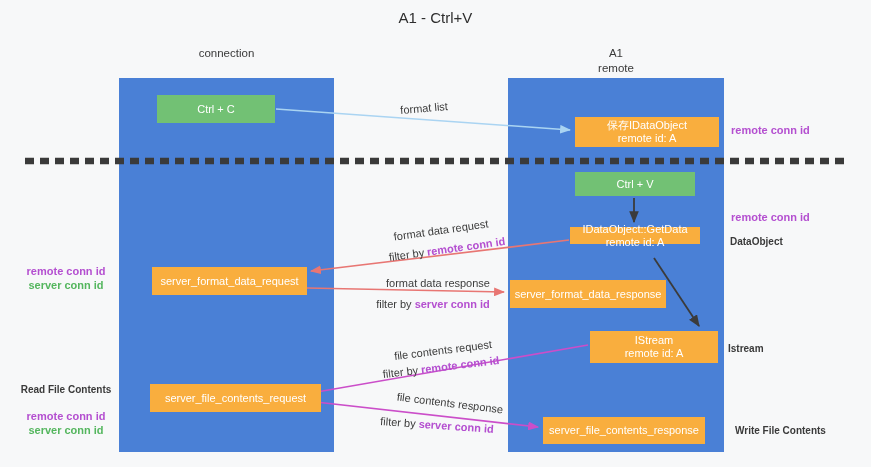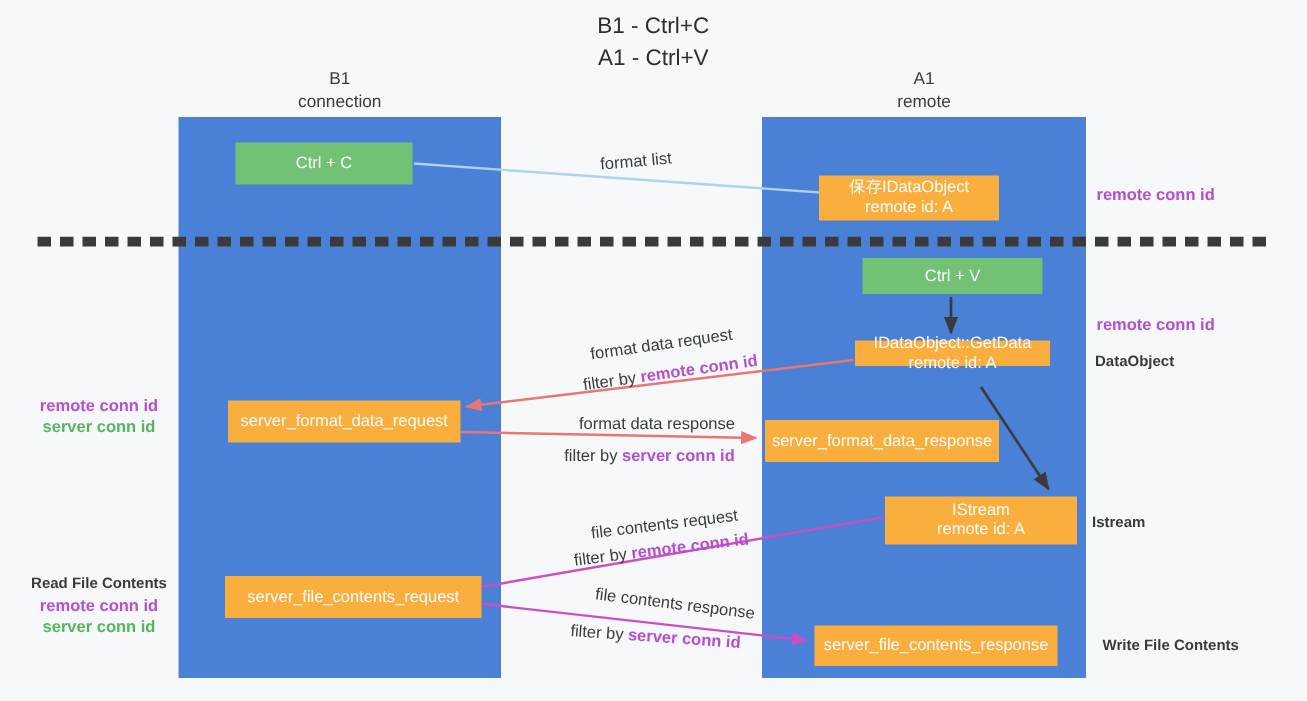--- a/index.html
+++ b/index.html
@@ -51,38 +51,36 @@
     <line x1="276" y1="109" x2="570" y2="130" stroke="#aad4f2" stroke-width="1.6" marker-end="url(#m-blue)"></line>
     <line x1="634" y1="198" x2="634" y2="222" stroke="#3b3b3b" stroke-width="1.8" marker-end="url(#m-blk)"></line>
     <line x1="569" y1="240" x2="311" y2="271" stroke="#e87673" stroke-width="1.6" marker-end="url(#m-red)"></line>
     <line x1="307" y1="288" x2="504" y2="292" stroke="#e87673" stroke-width="1.6" marker-end="url(#m-red)"></line>
     <line x1="654" y1="258" x2="699" y2="326" stroke="#3b3b3b" stroke-width="1.8" marker-end="url(#m-blk)"></line>
     <line x1="588" y1="345" x2="311" y2="393" stroke="#cb4ec9" stroke-width="1.6" marker-end="url(#m-mag)"></line>
     <line x1="307" y1="401" x2="538" y2="427" stroke="#cb4ec9" stroke-width="1.6" marker-end="url(#m-mag)"></line>
   </svg>
 
   <div class="title">
-    <div>B1 - Ctrl+C</div>
     <div>A1 - Ctrl+V</div>
   </div>
 
   <div class="colhead" style="left:119px;width:215px">
-    <div>B1</div>
     <div>connection</div>
   </div>
   <div class="colhead" style="left:508px;width:216px">
     <div>A1</div>
     <div>remote</div>
   </div>
 
   <div class="node green" style="left:157px;top:95px;width:118px;height:28px">
     <span>Ctrl + C</span>
   </div>
 
-  <div class="node orange small" style="left:546px;top:117px;width:120px;height:30px">
+  <div class="node orange small" style="left:575px;top:117px;width:144px;height:30px">
     <span>保存IDataObject</span>
     <span>remote id: A</span>
   </div>
 
   <div class="node green" style="left:575px;top:172px;width:120px;height:24px">
     <span>Ctrl + V</span>
   </div>
 
   <div class="node orange small" style="left:570px;top:227px;width:130px;height:17px">
     <span>IDataObject::GetData</span>
@@ -136,18 +134,18 @@
   <div class="sidelbl purple" style="left:731px;top:210px">remote conn id</div>
   <div class="sidelbl blk" style="left:730px;top:235px">DataObject</div>
   <div class="sidelbl blk" style="left:728px;top:342px">Istream</div>
   <div class="sidelbl blk" style="left:735px;top:424px">Write File Contents</div>
 
   <div class="sideblock" style="left:2px;top:264px;width:128px">
     <div class="purple">remote conn id</div>
     <div class="greenlbl">server conn id</div>
   </div>
   <div class="sideblock" style="left:2px;top:383px;width:128px">
-    <div class="blk" style="margin-bottom:0">Read File Contents</div>
+    <div class="blk" style="margin-bottom:12px">Read File Contents</div>
     <div class="purple">remote conn id</div>
     <div class="greenlbl">server conn id</div>
   </div>
 
 </div>
 
 </body></html>

